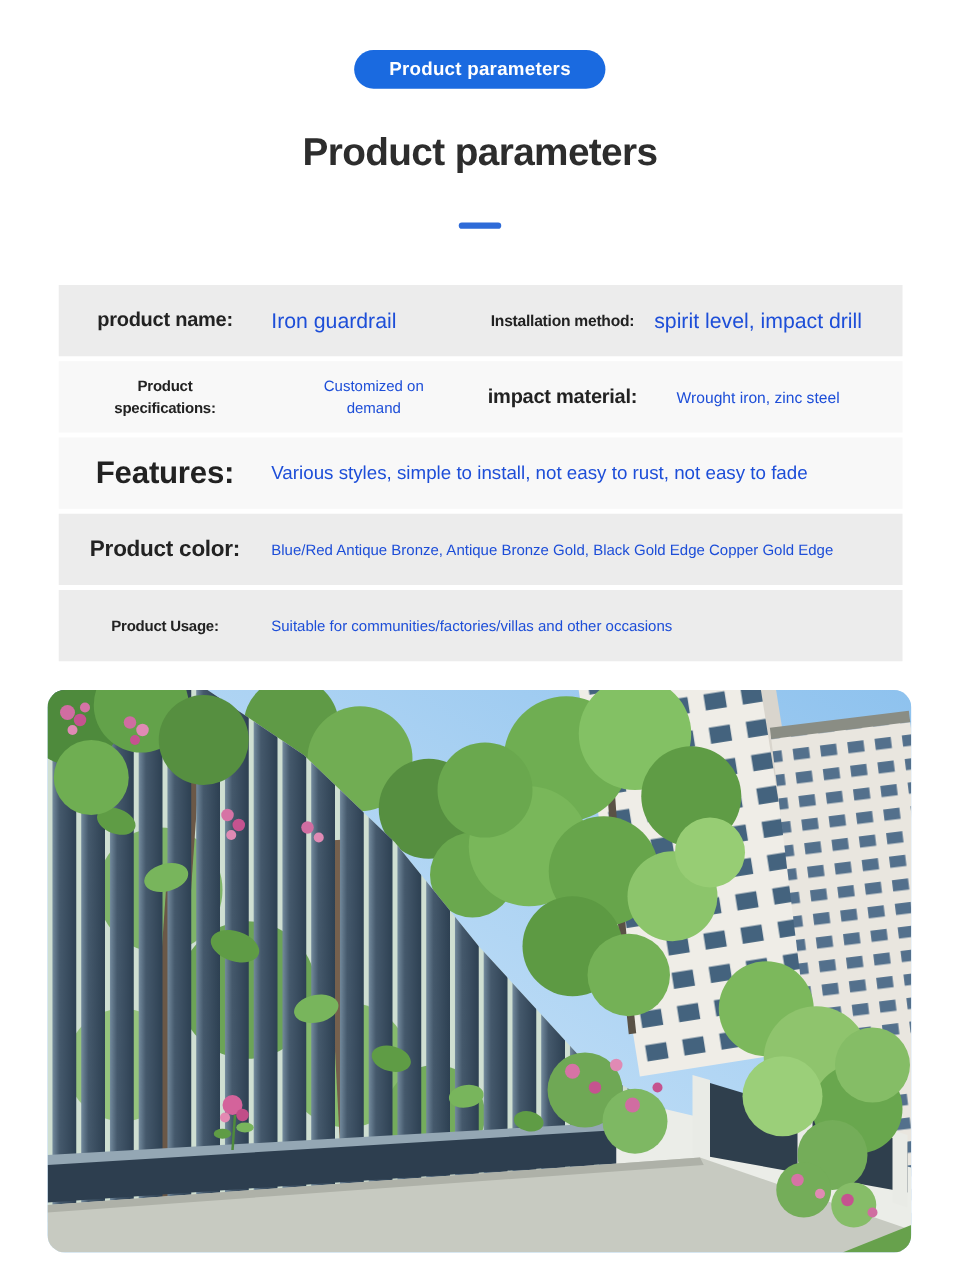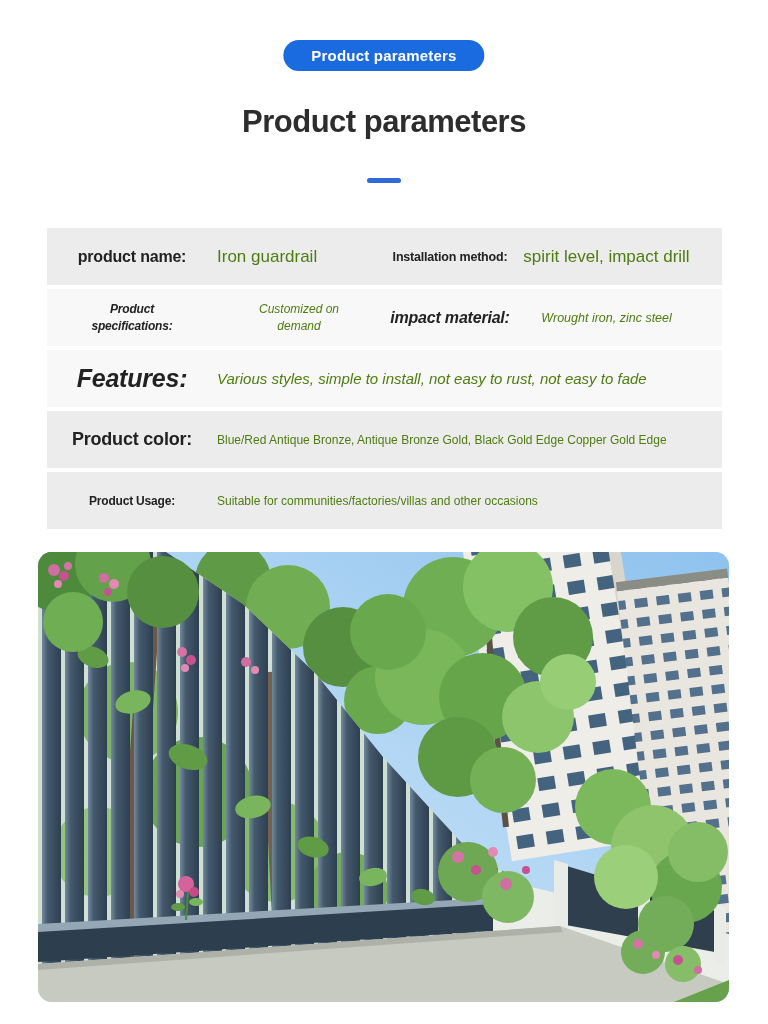--- a/index.html
+++ b/index.html
@@ -16,25 +16,25 @@
     font-size:31px;font-weight:600;color:#2d2d2d;letter-spacing:-.5px;
   }
   .title-underline{
     position:absolute;top:178px;left:50%;transform:translateX(-50%);
     width:34px;height:5px;border-radius:2.5px;background:#2e6bd8;
   }
 
   .spec-table{position:absolute;left:47px;top:228px;width:675px;display:flex;flex-direction:column;gap:4px;justify-content:flex-end;}
   .row{display:grid;align-items:center;min-height:57px;}
   .row-gray{background:#ececec;}
-  .row-light{background:#f8f8f8;font-style:italic;}
+  .row-light{background:#f8f8f8;}
   .grid4{grid-template-columns:170px 168px 130px 1fr;}
   .grid2{grid-template-columns:170px 1fr;}
   .label{text-align:center;font-weight:700;color:#222;letter-spacing:-.2px;}
-  .value{color:#4d7c0f;}
+  .value{color:#1d4ed8;}
   .fs17{font-size:17px;font-weight:500;}
   .fs16b{font-size:16px;}
   .fs13sb{font-size:12.5px;font-weight:600;}
   .fs12b{font-size:12px;}
   .fs12{font-size:12px;font-weight:500;}
   .fs13{font-size:12.5px;font-weight:500;}
   .fs18b{font-size:18px;}
   .fs25b{font-size:25px;}
   .fs15{font-size:15px;font-weight:500;}
   .fs16b2{font-size:12px;}

